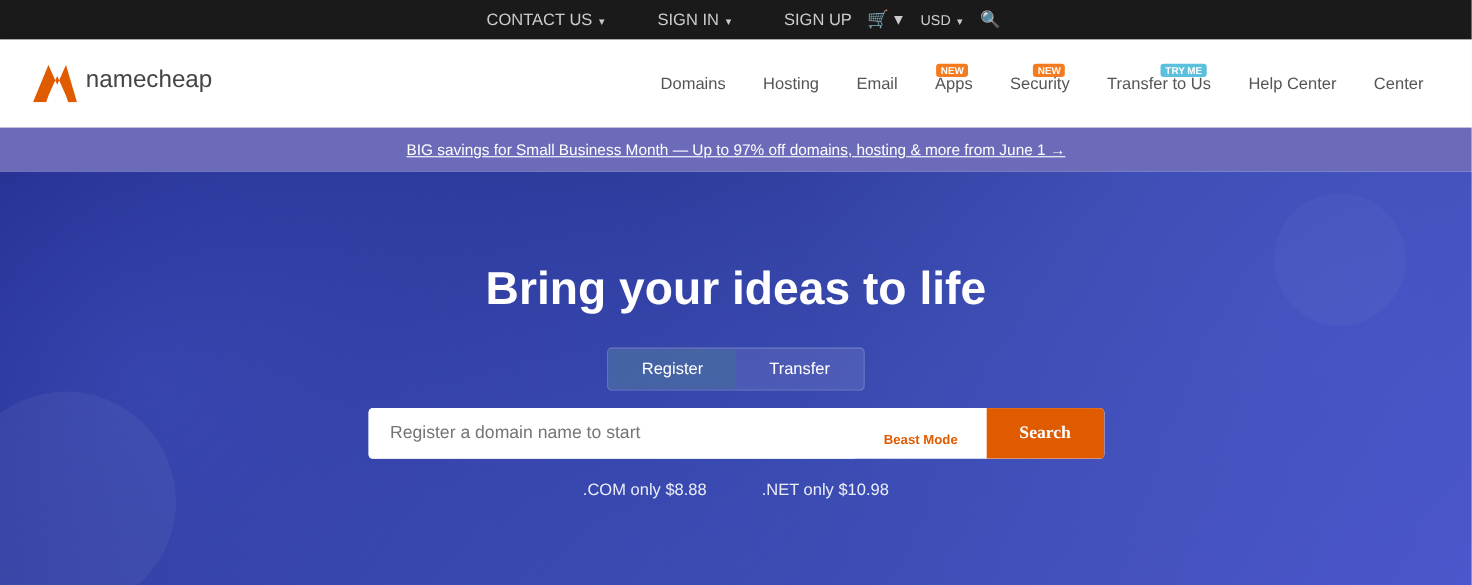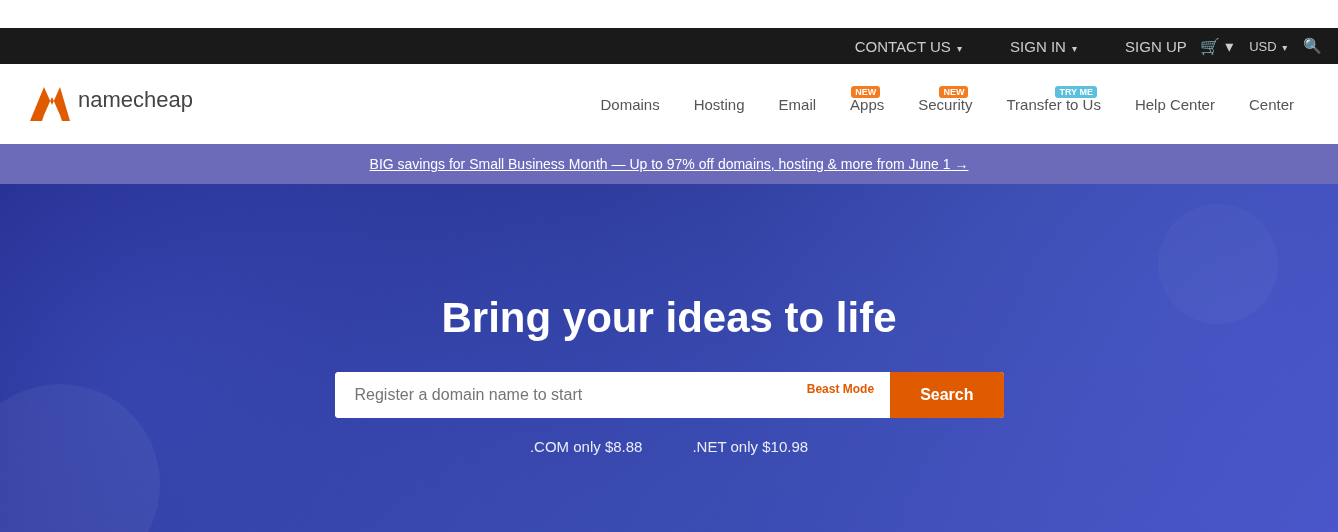--- a/index.html
+++ b/index.html
@@ -7,22 +7,21 @@
 
     
     .top-bar {
       background: #1a1a1a;
       color: #ccc;
       height: 36px;
       display: flex;
       align-items: center;
       padding: 0 16px;
       font-size: 13px;
-      justify-content: flex-end;
-      margin-top: 28px;
+      justify-content: center;
     }
     .top-bar-left { display: flex; gap: 20px; align-items: center; }
     .top-bar-right { display: flex; gap: 16px; align-items: center; }
     .top-bar a, .top-bar span { color: #ccc; text-decoration: none; cursor: pointer; }
     .dropdown-arrow { font-size: 10px; margin-left: 2px; }
     .cart-icon { font-size: 16px; }
     .search-icon-top { font-size: 15px; cursor: pointer; }
 
     
     .main-nav {
@@ -140,27 +139,28 @@
       border: none;
       transition: background 0.2s;
     }
     .search-tab.active {
       background: rgba(80,120,160,0.6);
     }
 
     
     .search-bar-container {
       display: flex;
-      align-items: flex-start;
+      align-items: flex-end;
       width: 669px;
       background: #fff;
       border-radius: 4px;
       overflow: hidden;
       z-index: 1;
       margin-bottom: 20px;
+      gap: 10px;
     }
     .search-input {
       flex: 1;
       padding: 14px 20px;
       font-size: 16px;
       border: none;
       outline: none;
       color: #555;
     }
     .beast-mode-btn {
@@ -175,20 +175,21 @@
     }
     .search-btn {
       padding: 14px 30px;
       background: #e05a00;
       color: #fff;
       font-size: 16px;
       font-weight: bold;
       border: none;
       cursor: pointer;
       white-space: nowrap;
+      font-family: Liberation Serif, serif;
     }
 
     
     .pricing-hints {
       display: flex;
       gap: 50px;
       color: rgba(255,255,255,0.9);
       font-size: 15px;
       z-index: 1;
     }
@@ -249,20 +250,24 @@
 <div class="banner">
   <a>BIG savings for Small Business Month — Up to 97% off domains, hosting &amp; more from June 1 →</a>
 </div>
 
 <section class="hero">
   <div class="deco-circle-left"></div>
   <div class="deco-circle-right"></div>
 
   <h1 class="hero-title">Bring your ideas to life</h1>
 
+  <div class="search-tabs">
+    <button class="search-tab active">Register</button>
+    <button class="search-tab">Transfer</button>
+  </div>
 
   <div class="search-bar-container">
     <input type="text" class="search-input" placeholder="Register a domain name to start" style="">
     <button class="beast-mode-btn">Beast Mode</button>
     <button class="search-btn">Search</button>
   </div>
 
   <div class="pricing-hints">
     <span>
       <span class="tld">.COM</span>

